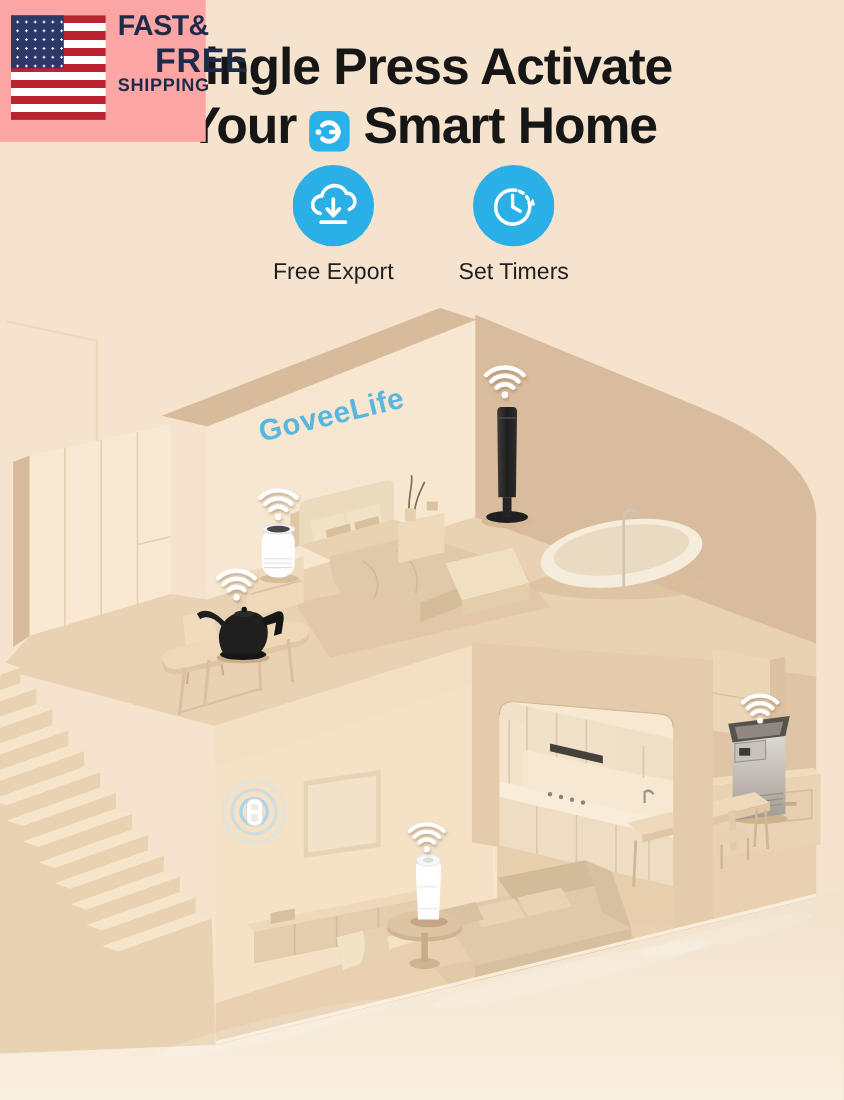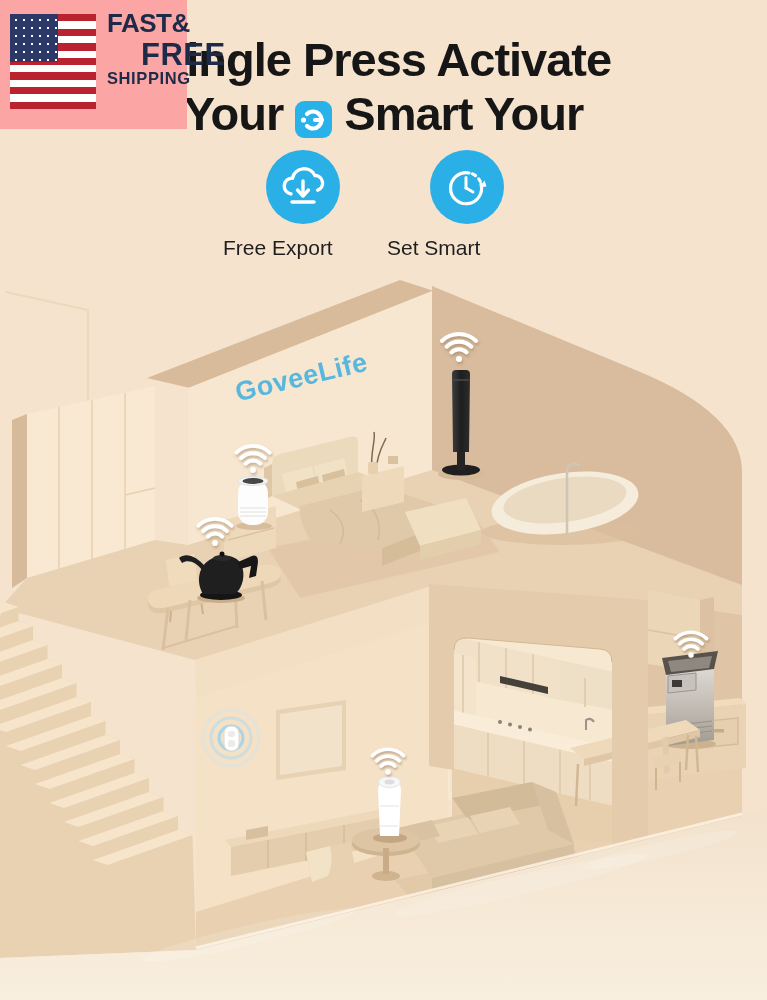--- a/index.html
+++ b/index.html
@@ -22,21 +22,21 @@
   .canton{position:absolute;left:0;top:0;width:48px;height:48px;background:#2c3968;
           background-image:radial-gradient(#ffffff 0.9px,rgba(0,0,0,0) 1.1px);
           background-size:8px 8px;background-position:2px 2px;}
   .badge-text{position:absolute;left:107px;top:10px;color:#1d2b49;font-weight:bold;line-height:1;}
   .bt1{font-size:26px;letter-spacing:-0.5px;}
   .bt2{font-size:31px;margin-top:3px;letter-spacing:0.5px;margin-left:34px;}
   .bt3{font-size:16.5px;margin-top:0;letter-spacing:0.6px;}
 
   
   .features{position:absolute;left:0;top:0;width:767px;z-index:5;}
-  .feature{position:absolute;width:160px;text-align:left;}
+  .feature{position:absolute;width:160px;text-align:center;}
   .f1{left:223px;top:150px;} .f2{left:387px;top:150px;}
   .fcircle{width:74px;height:74px;margin:0 auto;}
   .flabel{margin-top:12px;font-size:21px;color:#1f1f1f;font-weight:500;}
 
   
   .scene{position:absolute;left:0;top:0;z-index:1;}
   .wall-logo{font-family:"Liberation Sans",sans-serif;font-weight:bold;}
 </style>
 </head>
 <body>
@@ -309,21 +309,21 @@
     <div class="l2">
       <span>Your</span>
       <span class="brand-chip">
         <svg width="37" height="37" viewBox="0 0 37 37">
           <rect x="0" y="0" width="37" height="37" rx="9" fill="#29b1e9"></rect>
           <path d="M12,13 A 8.5,8.5 0 1 1 12,25" fill="none" stroke="#ffffff" stroke-width="4.2" stroke-linecap="round"></path>
           <line x1="20" y1="19" x2="27" y2="19" stroke="#ffffff" stroke-width="4.2" stroke-linecap="round"></line>
           <circle cx="8.5" cy="19" r="2.6" fill="#ffffff"></circle>
         </svg>
       </span>
-      <span>Smart Your</span>
+      <span>Smart Home</span>
     </div>
   </div>
 
   <div class="badge">
     <div class="flag">
       <div class="canton"></div>
     </div>
     <div class="badge-text">
       <div class="bt1">FAST&amp;</div>
       <div class="bt2">FREE</div>
@@ -348,17 +348,17 @@
       <div class="fcircle">
         <svg width="74" height="74" viewBox="0 0 74 74">
           <circle cx="37" cy="37" r="37" fill="#2aafe6"></circle>
           <path d="M39,23 A 15.5,15.5 0 1 0 51,34" fill="none" stroke="#ffffff" stroke-width="3.2" stroke-linecap="round"></path>
           <path d="M42.5,23.9 A15.5,15.5 0 0 1 50.2,31.2" fill="none" stroke="#ffffff" stroke-width="3.2" stroke-linecap="round" stroke-dasharray="3.5 4.5"></path>
           <polygon points="54.5,30.5 49.5,37.5 56.5,36.5" fill="#ffffff"></polygon>
           <line x1="36" y1="38" x2="36" y2="27.5" stroke="#ffffff" stroke-width="3" stroke-linecap="round"></line>
           <line x1="36" y1="38" x2="43" y2="42" stroke="#ffffff" stroke-width="3" stroke-linecap="round"></line>
         </svg>
       </div>
-      <div class="flabel">Set Smart</div>
+      <div class="flabel">Set Timers</div>
     </div>
   </div>
 
 </div>
 
 </body></html>

